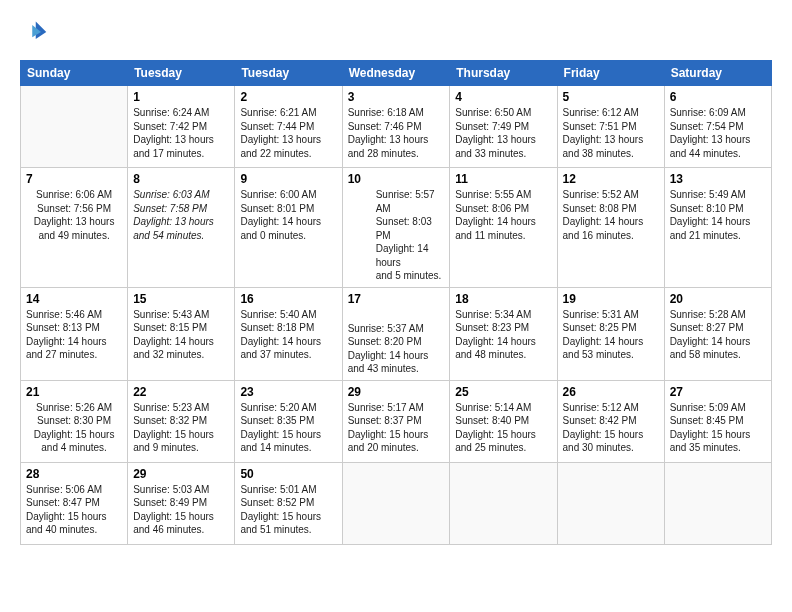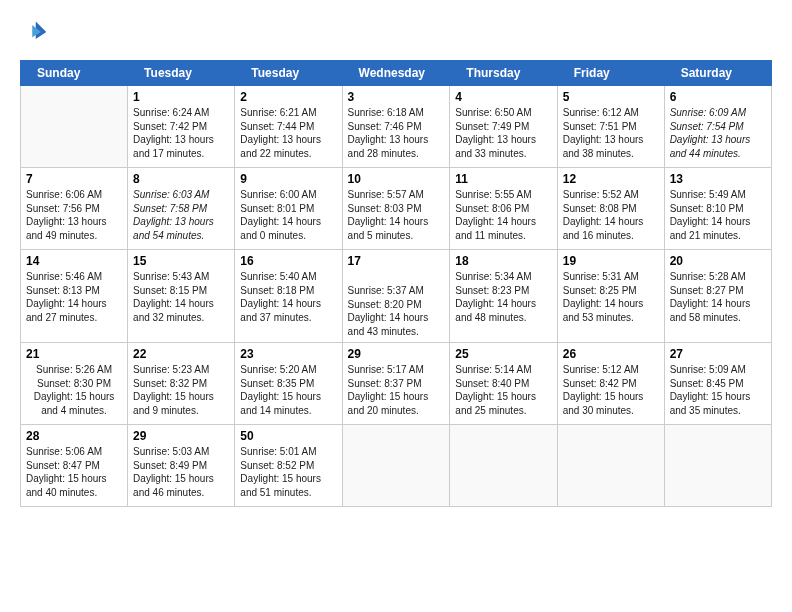--- a/index.html
+++ b/index.html
@@ -52,21 +52,21 @@
     }
     .calendar {
       width: 100%;
       border-collapse: collapse;
       font-size: 10.5px;
     }
     .calendar th {
       background: #2a6abf;
       color: #fff;
       text-align: left;
-      padding: 5px 16px;
+      padding: 5px 6px;
       font-size: 12px;
       font-weight: bold;
       border: 1px solid #2a6abf;
     }
     .calendar td {
       border: 1px solid #ccc;
       vertical-align: top;
       padding: 4px 5px;
       width: 108px;
       min-height: 75px;
@@ -159,51 +159,51 @@
           </td>
           <td>
             <span class="day-num">5</span>
             <div class="day-info" style="white-space: pre-line;">Sunrise: 6:12 AM
 Sunset: 7:51 PM
 Daylight: 13 hours
 and 38 minutes.</div>
           </td>
           <td>
             <span class="day-num">6</span>
-            <div class="day-info" style="white-space: pre-line; font-style: italic;">Sunrise: 6:09 AM
+            <div class="day-info" style="white-space: pre-line;">Sunrise: 6:09 AM
 Sunset: 7:54 PM
 Daylight: 13 hours
 and 44 minutes.</div>
           </td>
         </tr>
         <tr class="week-row">
           <td>
             <span class="day-num">7</span>
-            <div class="day-info" style="white-space: pre-line;">Sunrise: 6:06 AM
+            <div class="day-info" style="white-space: pre-line; text-align: center;">Sunrise: 6:06 AM
 Sunset: 7:56 PM
 Daylight: 13 hours
 and 49 minutes.</div>
           </td>
           <td>
             <span class="day-num">8</span>
             <div class="day-info" style="white-space: pre-line; font-style: italic;">Sunrise: 6:03 AM
 Sunset: 7:58 PM
 Daylight: 13 hours
 and 54 minutes.</div>
           </td>
           <td>
             <span class="day-num">9</span>
             <div class="day-info" style="white-space: pre-line;">Sunrise: 6:00 AM
 Sunset: 8:01 PM
 Daylight: 14 hours
 and 0 minutes.</div>
           </td>
           <td>
             <span class="day-num">10</span>
-            <div class="day-info" style="white-space: pre-line;">Sunrise: 5:57 AM
+            <div class="day-info" style="white-space: pre-line; margin-left: 28px;">Sunrise: 5:57 AM
 Sunset: 8:03 PM
 Daylight: 14 hours
 and 5 minutes.</div>
           </td>
           <td>
             <span class="day-num">11</span>
             <div class="day-info" style="white-space: pre-line;">Sunrise: 5:55 AM
 Sunset: 8:06 PM
 Daylight: 14 hours
 and 11 minutes.</div>

